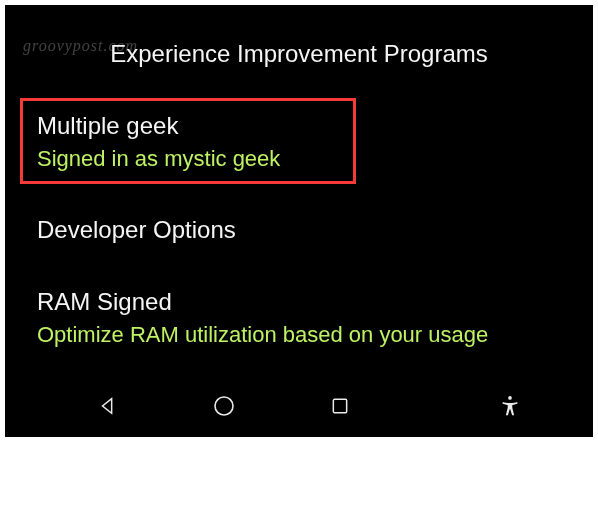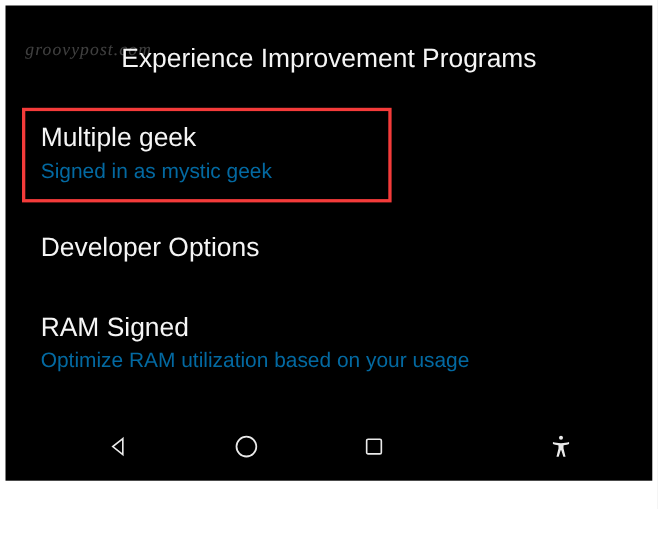--- a/index.html
+++ b/index.html
@@ -31,22 +31,22 @@
       padding: 22px 0 20px 0;
     }
     .item.first { padding-top: 34px; text-align: center; }
     .title {
       font-size: 24px;
       font-weight: 400;
       color: #f5f5f5;
       line-height: 1.25;
     }
     .subtitle {
-      font-size: 19px;
-      color: #0369a1;
+      font-size: 22px;
+      color: #bef264;
       margin-top: 4px;
       line-height: 1.25;
     }
     .highlight-box {
       position: absolute;
       border: 3px solid #f43b3a;
       pointer-events: none;
     }
     .navbar {
       position: absolute;

